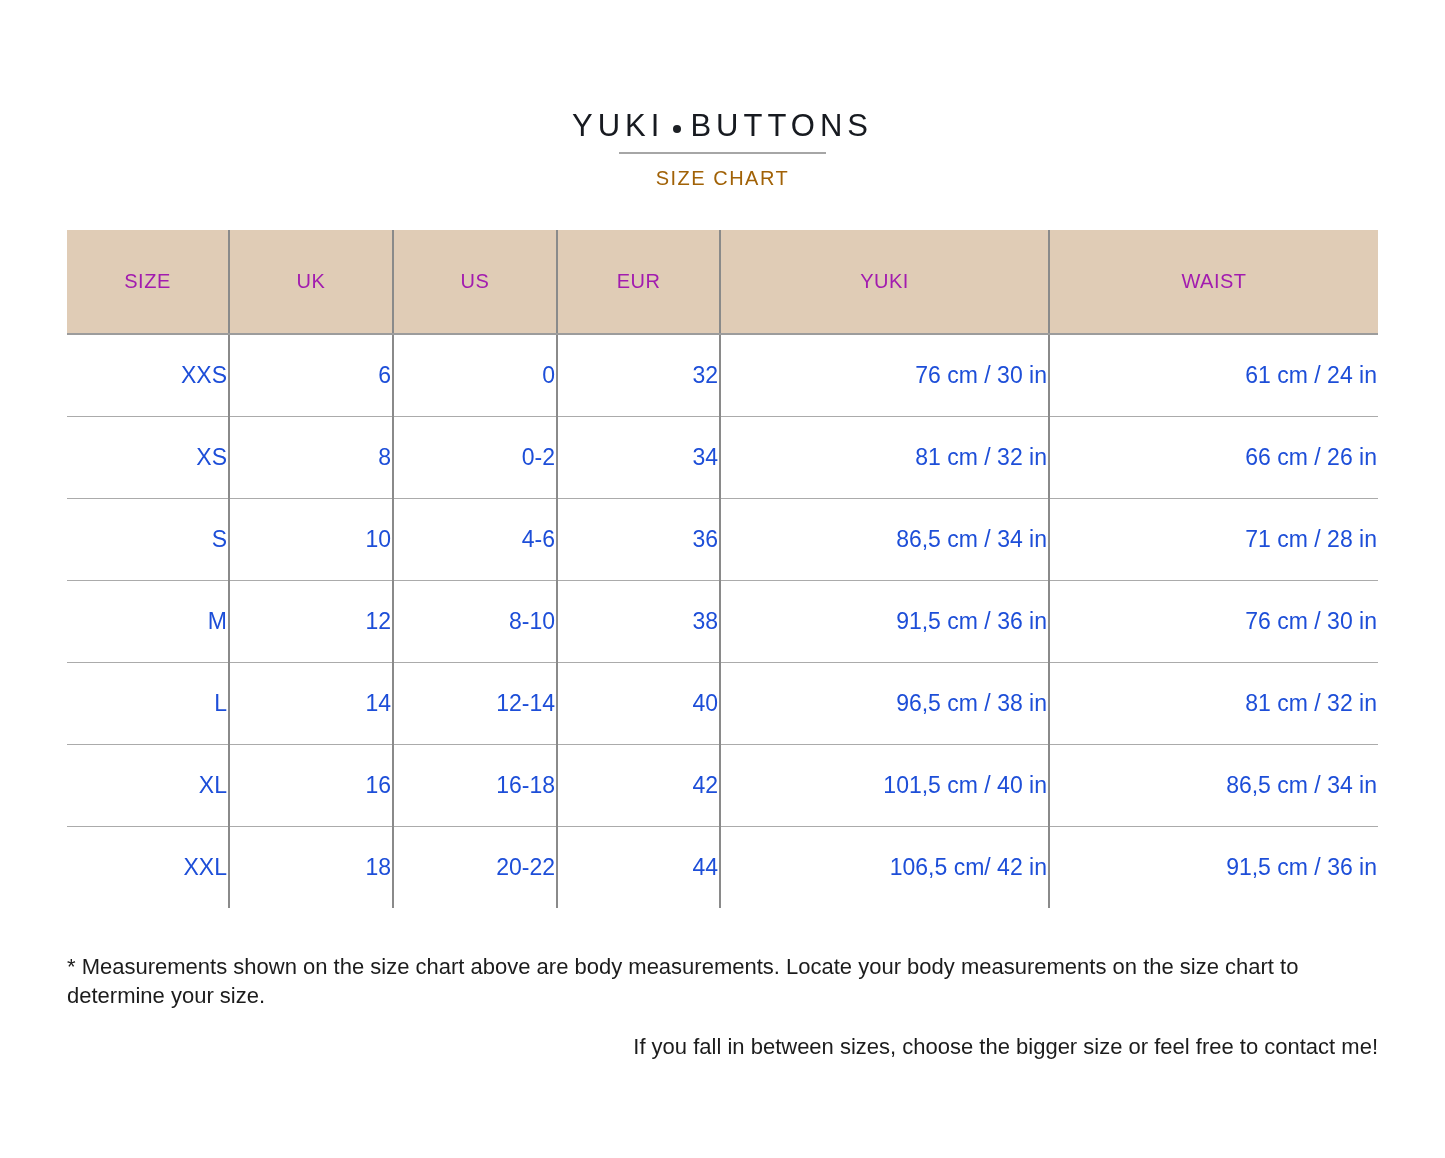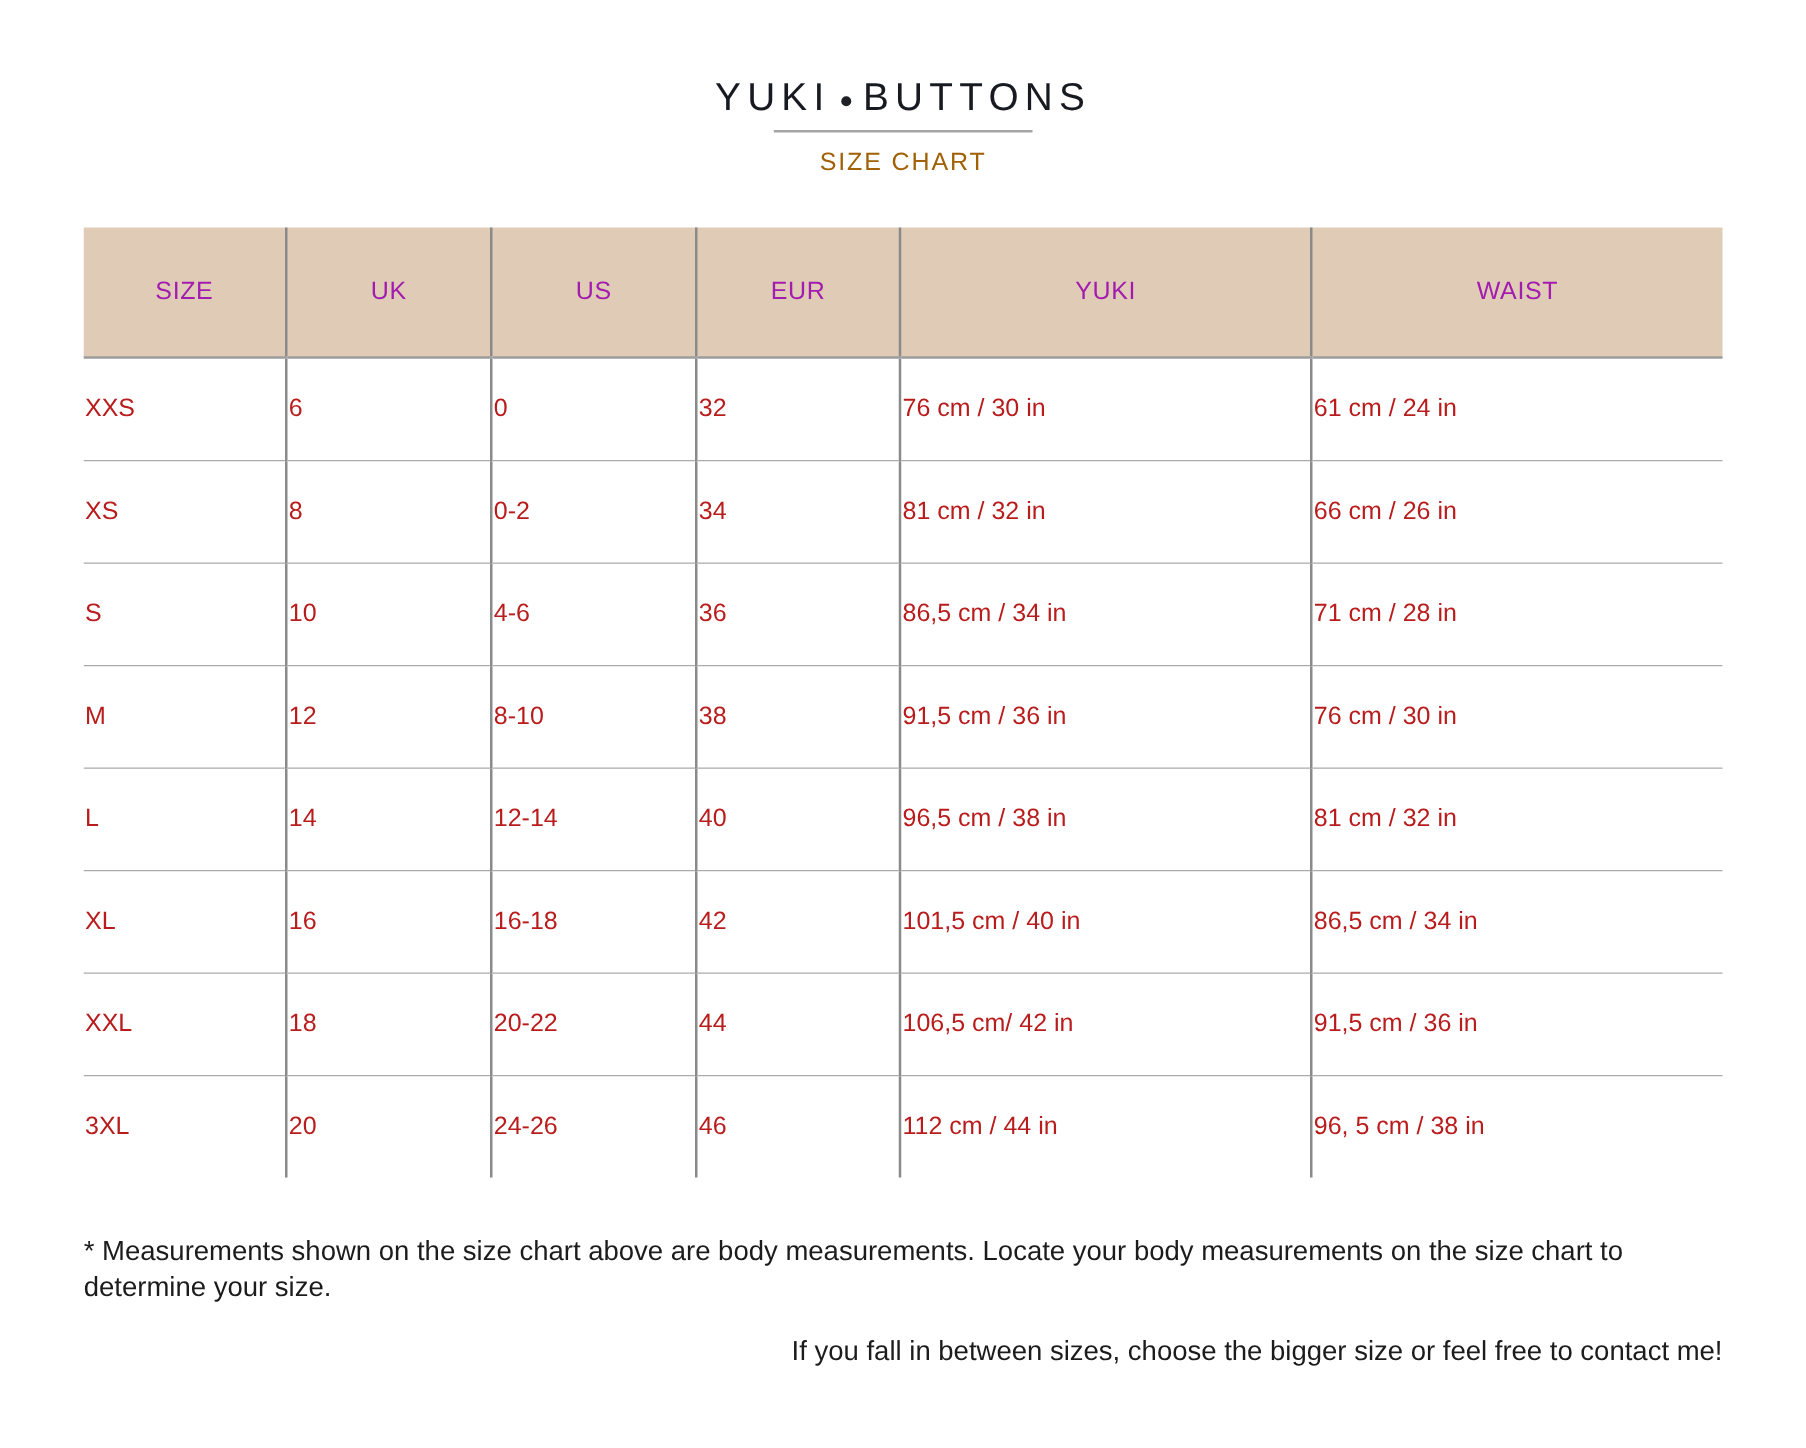--- a/index.html
+++ b/index.html
@@ -8,21 +8,21 @@
     background: #ffffff;
     font-family: "Liberation Sans", sans-serif;
     color: #1e1e1e;
   }
   body {
     width: 1445px;
     height: 1158px;
     overflow: hidden;
   }
   .page {
-    padding-top: 60px;
+    padding-top: 108px;
   }
 
   
   .brand { text-align: center; }
   .brand-name {
     margin: 0;
     font-size: 31px;
     font-weight: 400;
     letter-spacing: 5px;
     color: #171a20;
@@ -69,24 +69,24 @@
     height: 101px;
     font-weight: 400;
     font-size: 20px;
     letter-spacing: 0.5px;
     color: #a21caf;
     text-align: center;
     border-bottom: 2px solid #9c9c9c;
   }
   .size-table td {
     height: 79px;
-    text-align: left;
+    text-align: right;
     vertical-align: middle;
-    font-size: 20px;
-    color: #b91c1c;
+    font-size: 23px;
+    color: #1d4ed8;
   }
   .size-table tbody td { border-top: 1px solid #ababab; }
   .size-table th:not(:first-child),
   .size-table td:not(:first-child) { border-left: 2px solid #8a8a8a; }
 
   
   .notes {
     margin: 44px 67px 0;
     font-size: 22px;
     color: #1c1c1c;
@@ -178,28 +178,20 @@
         <td>86,5 cm / 34 in</td>
       </tr>
       <tr>
         <td>XXL</td>
         <td>18</td>
         <td>20-22</td>
         <td>44</td>
         <td>106,5 cm/ 42 in</td>
         <td>91,5 cm / 36 in</td>
       </tr>
-      <tr>
-        <td>3XL</td>
-        <td>20</td>
-        <td>24-26</td>
-        <td>46</td>
-        <td>112 cm / 44 in</td>
-        <td>96, 5 cm / 38 in</td>
-      </tr>
     </tbody>
   </table>
 
   <div class="notes">
     <p class="note-1">* Measurements shown on the size chart above are body measurements. Locate your body measurements on the size chart to determine your size.</p>
     <p class="note-2">If you fall in between sizes, choose the bigger size or feel free to contact me!</p>
   </div>
 
 </div>
 

